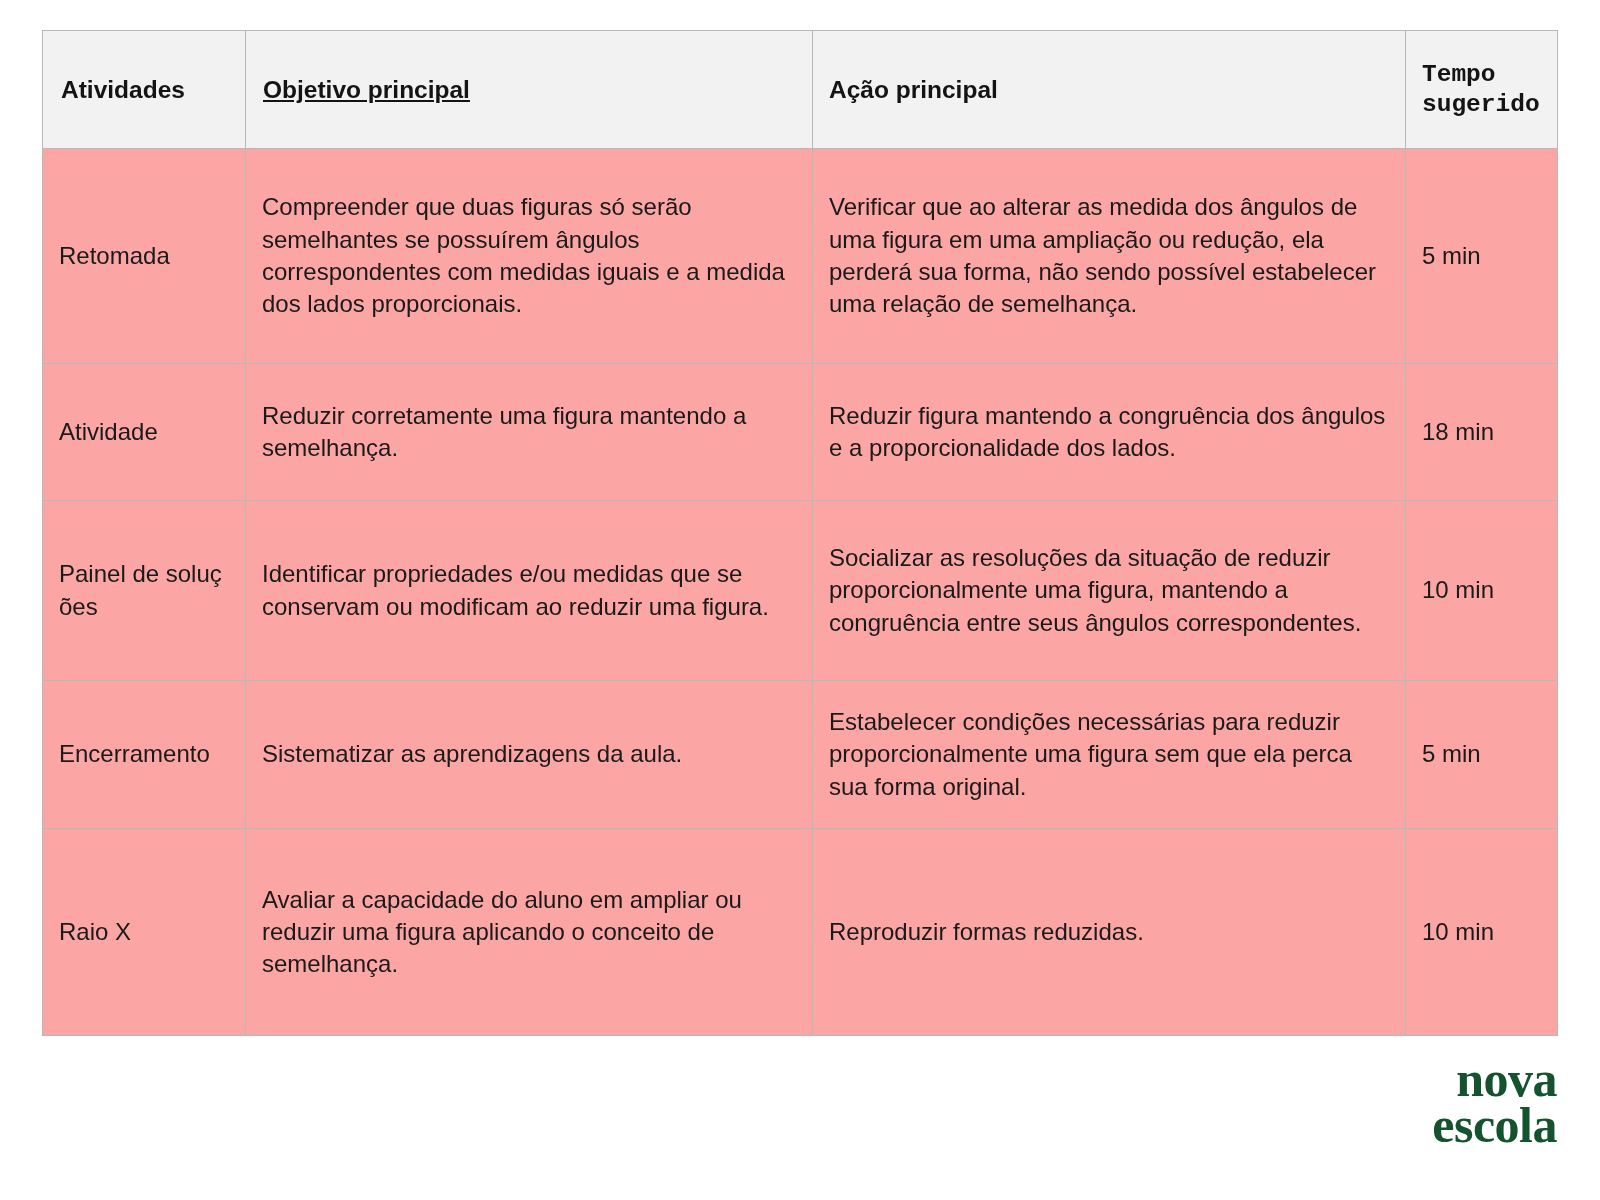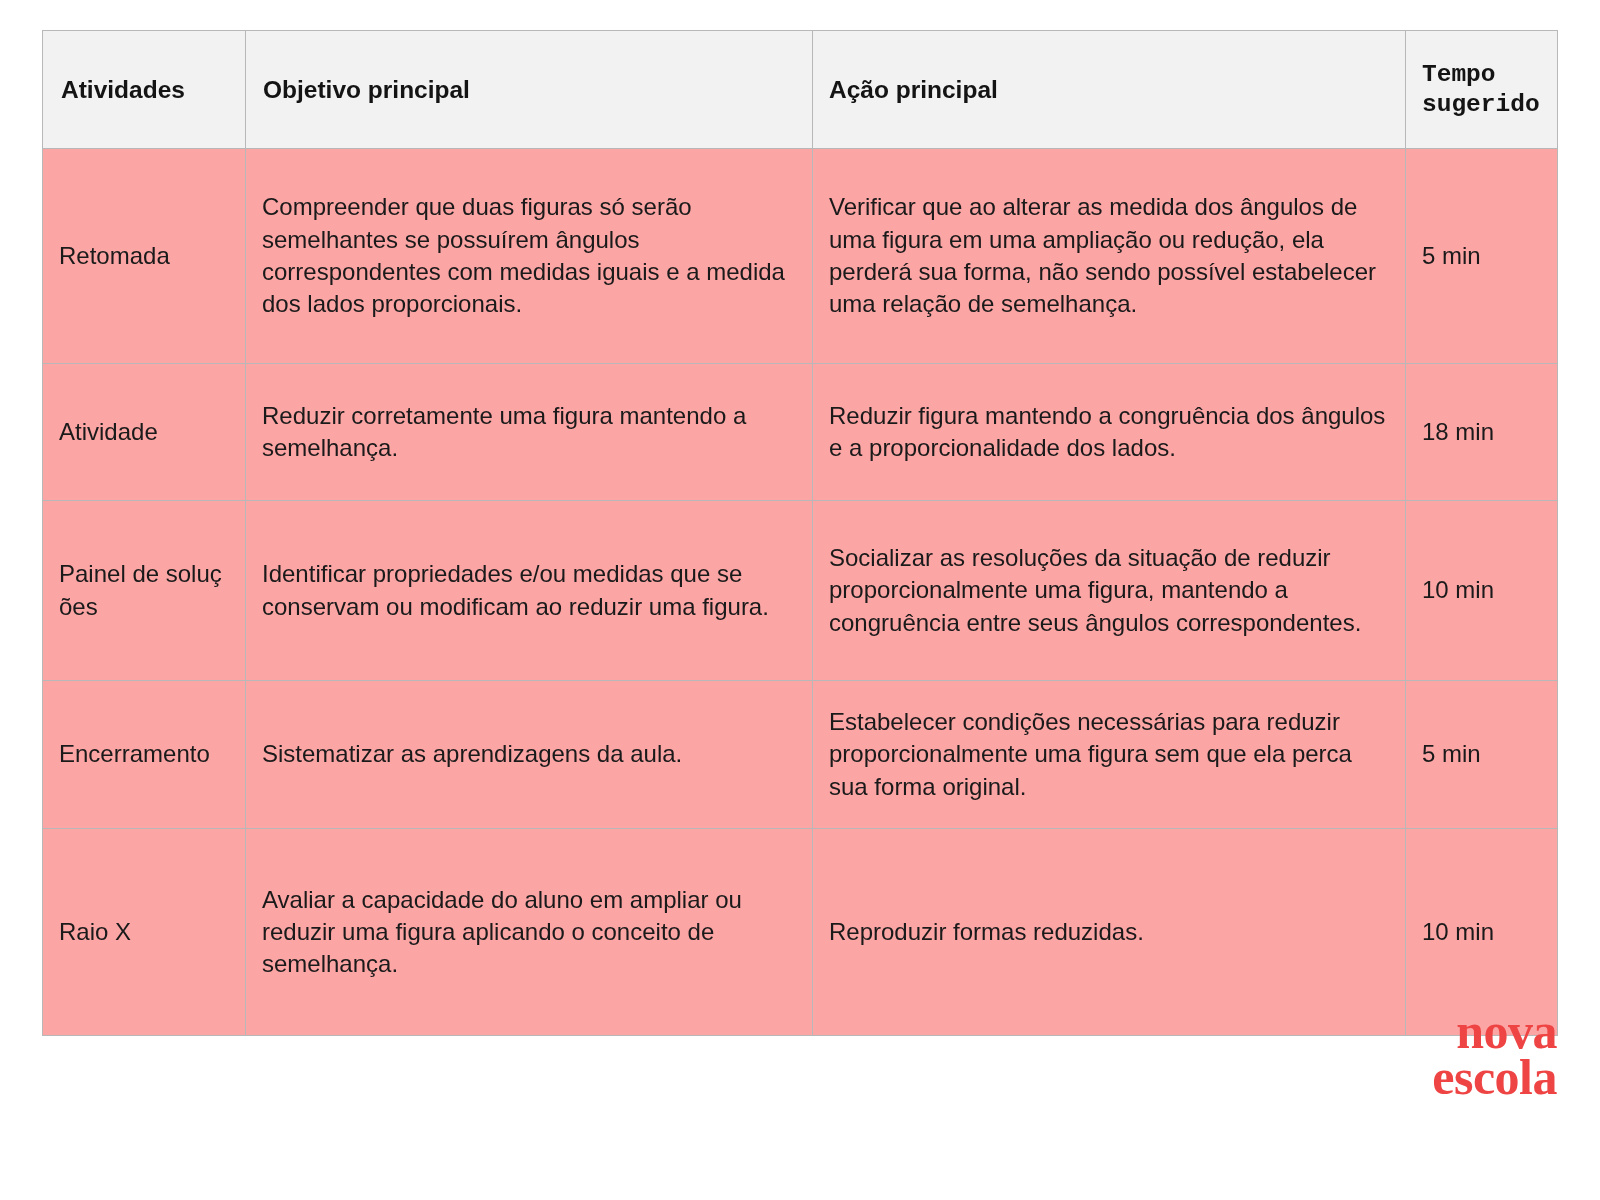--- a/index.html
+++ b/index.html
@@ -55,21 +55,21 @@
     font-size: 24.5px;
     line-height: 1.22;
     color: #141414;
     height: 118px;
     vertical-align: middle;
     padding-top: 12px;
     padding-bottom: 12px;
   }
 
   table.plan-table thead th.th-atividades { padding-left: 18px; }
-  table.plan-table thead th.th-objetivo   { padding-left: 17px; }
+  table.plan-table thead th.th-objetivo   { padding-left: 17px; text-decoration: underline; }
   table.plan-table thead th.th-acao       { padding-left: 16px; }
   table.plan-table thead th.th-tempo      { padding-left: 16px; font-family: Liberation Mono, monospace; }
 
   table.plan-table tbody td {
     font-size: 24px;
     line-height: 1.345;
     color: #1a1a1a;
     font-weight: normal;
   }
 
@@ -101,24 +101,24 @@
   
   tr.row-0 td { height: 215px; }
   tr.row-1 td { height: 137px; }
   tr.row-2 td { height: 180px; }
   tr.row-3 td { height: 148px; }
   tr.row-4 td { height: 207px; }
 
   .logo {
     position: absolute;
     left: 1347px;
-    top: 1008px;
+    top: 1056px;
     width: 210px;
     text-align: right;
-    color: #ef4444;
+    color: #14532d;
     font-family: "Liberation Serif", "DejaVu Serif", serif;
     font-weight: bold;
     line-height: 0.92;
     user-select: none;
   }
   .logo .logo-line1 {
     display: block;
     font-size: 50px;
     letter-spacing: -0.5px;
   }

